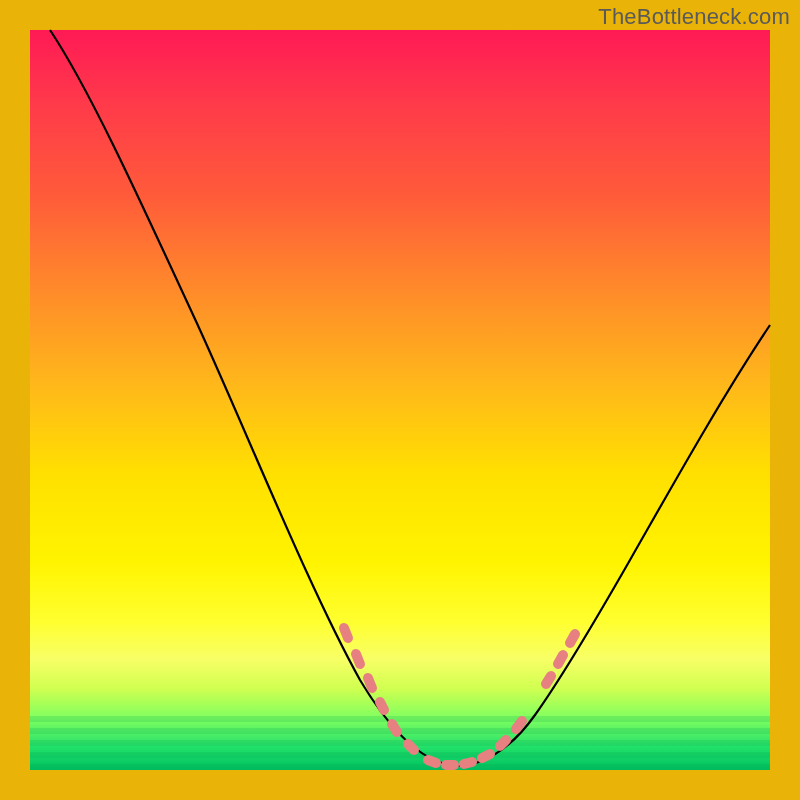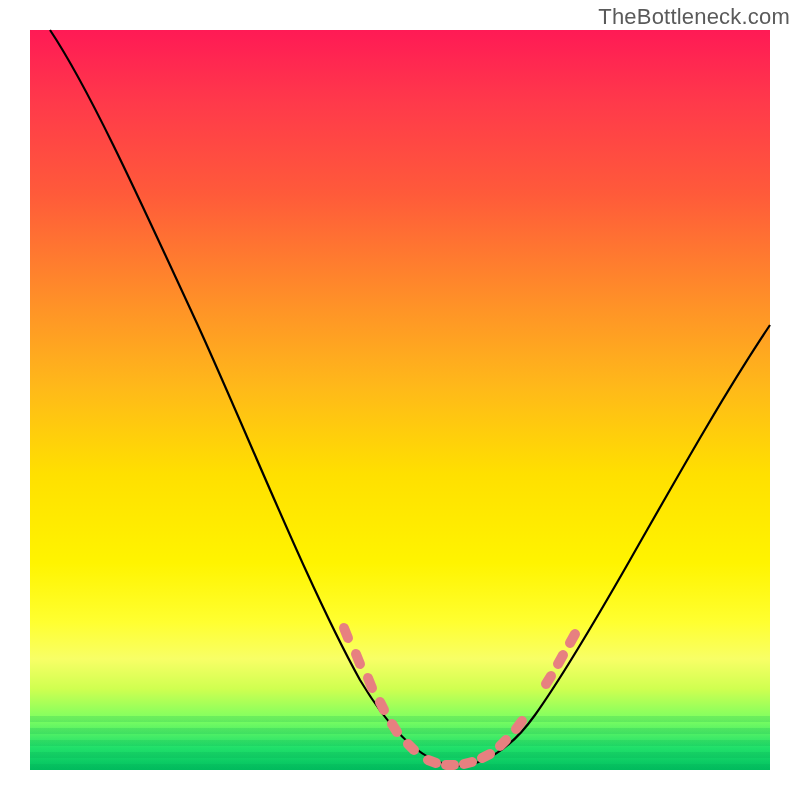--- a/index.html
+++ b/index.html
@@ -10,21 +10,21 @@
     background: #000;
     overflow: hidden;
     font-family: Arial, Helvetica, sans-serif;
   }
   .chart-frame {
     position: absolute;
     left: 0;
     top: 0;
     width: 800px;
     height: 800px;
-    background: #ffffff;
+    background: #eab308;
   }
   .plot-area {
     position: absolute;
     left: 30px;
     top: 30px;
     width: 740px;
     height: 740px;
     
     background: linear-gradient(
       to bottom,

